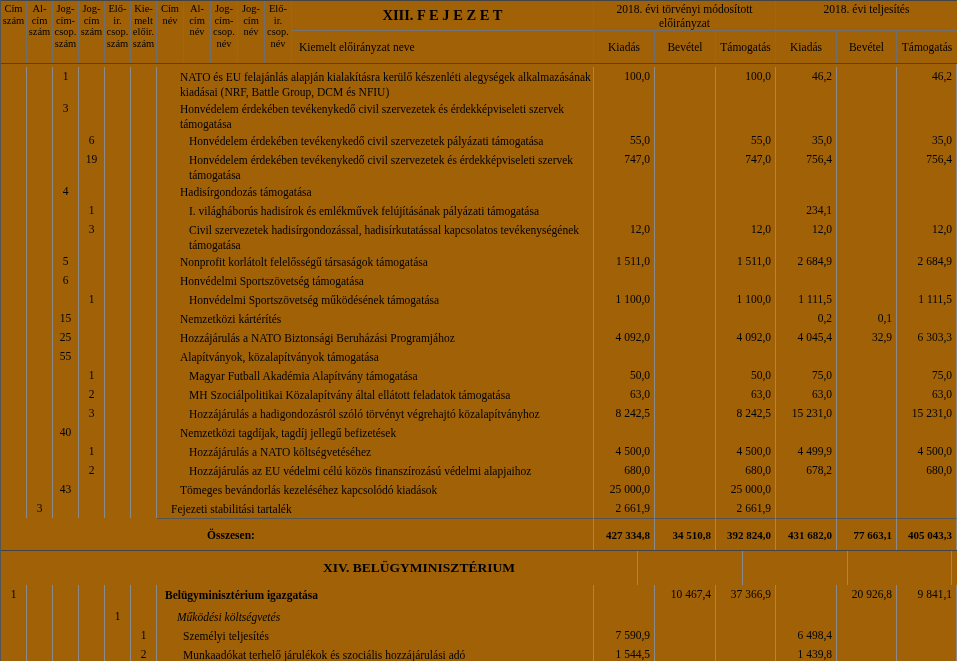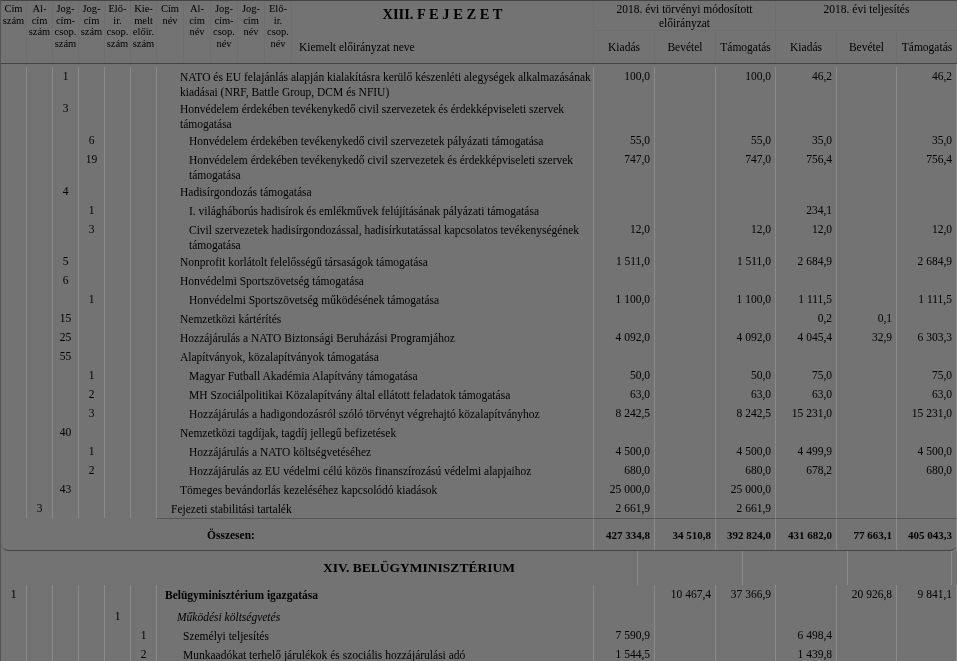--- a/index.html
+++ b/index.html
@@ -1,27 +1,27 @@
 <!DOCTYPE html>
 <html><head>
 <meta charset="utf-8">
 <style>
   html,body{margin:0;padding:0;background:#fff;}
-  .page{width:957px;height:661px;overflow:hidden;background:#737373;
+  .page{width:957px;height:661px;overflow:hidden;background:#a16207;
         font-family:"Liberation Serif", "DejaVu Serif", serif;color:#000;}
   .doc{width:957px;border-left:1px solid #555;box-sizing:border-box;}
 
   
   .thead{display:grid;
     grid-template-columns:26px 26px 26px 26px 26px 26px 27px 27px 27px 27px 27px 302px 61px 61px 60px 61px 60px 60px;
     grid-template-rows:30px 32px;
     border-top:1px solid #444;border-bottom:1px solid #444;}
   .thead .nc{grid-row:1/3;border-right:1px solid #6e6e6e;font-size:10.5px;line-height:11.5px;
     text-align:center;padding-top:2px;white-space:pre-line;overflow:hidden;}
-  .thead .wt{grid-column:12;grid-row:1;border-right:1px solid #6e6e6e;border-bottom:4px solid #737373;
+  .thead .wt{grid-column:12;grid-row:1;border-right:1px solid #6e6e6e;border-bottom:1px solid #737373;
     display:flex;align-items:center;justify-content:center;font-weight:bold;font-size:14.5px;}
   .thead .wb{grid-column:12;grid-row:2;border-right:1px solid #6e6e6e;
     display:flex;align-items:center;padding-left:7px;font-size:11.5px;box-sizing:border-box;}
   .thead .grp{border-bottom:1px solid #6e6e6e;display:flex;align-items:flex-start;justify-content:center;
     text-align:center;font-size:11.5px;line-height:13.5px;padding-top:2px;}
   .thead .g1{grid-column:13/16;grid-row:1;border-right:1px solid #6e6e6e;}
   .thead .g2{grid-column:16/19;grid-row:1;}
   .thead .sc{grid-row:2;border-right:1px solid #6e6e6e;display:flex;align-items:center;
     justify-content:center;font-size:11.5px;}
   .thead .sc:last-child{border-right:none;}
@@ -38,21 +38,21 @@
   .trow .v{border-right:1px solid #8a8a8a;text-align:right;padding:3px 4px 0 0;font-size:11.5px;
     white-space:nowrap;box-sizing:border-box;overflow:hidden;}
   .h1{height:19px}.h2{height:32px}
   .spacer3{height:3px;border-right:1px solid #8a8a8a;width:956px;box-sizing:border-box;}
   .lvl-cim{padding-left:8px}.lvl-alcim{padding-left:14px}.lvl-jogcimcsop{padding-left:23px}
   .lvl-jogcim{padding-left:32px}.lvl-eloircsop{padding-left:20px}.lvl-kiemelt{padding-left:26px}
   .bold{font-weight:bold}.italic{font-style:italic}
 
   
   .total-row{display:grid;height:32px;border-bottom:1px solid #444;
-    grid-template-columns:26px 26px 26px 26px 26px 26px 437px 61px 61px 60px 61px 60px 60px;border-radius:8px;}
+    grid-template-columns:26px 26px 26px 26px 26px 26px 437px 61px 61px 60px 61px 60px 60px;}
   .total-row .sp{}
   .total-row .nm{border-right:1px solid #8a8a8a;border-top:1px solid #555;font-weight:bold;
     font-size:11.5px;display:flex;align-items:center;padding-left:50px;box-sizing:border-box;}
   .total-row .v{border-right:1px solid #8a8a8a;border-top:1px solid #555;font-weight:bold;
     font-size:11px;display:flex;align-items:center;justify-content:flex-end;
     padding-right:4px;white-space:nowrap;box-sizing:border-box;}
 
   
   .sec-head{display:grid;height:34px;
     grid-template-columns:156px 437px 61px 61px 60px 61px 60px 60px;gap:44px;}

